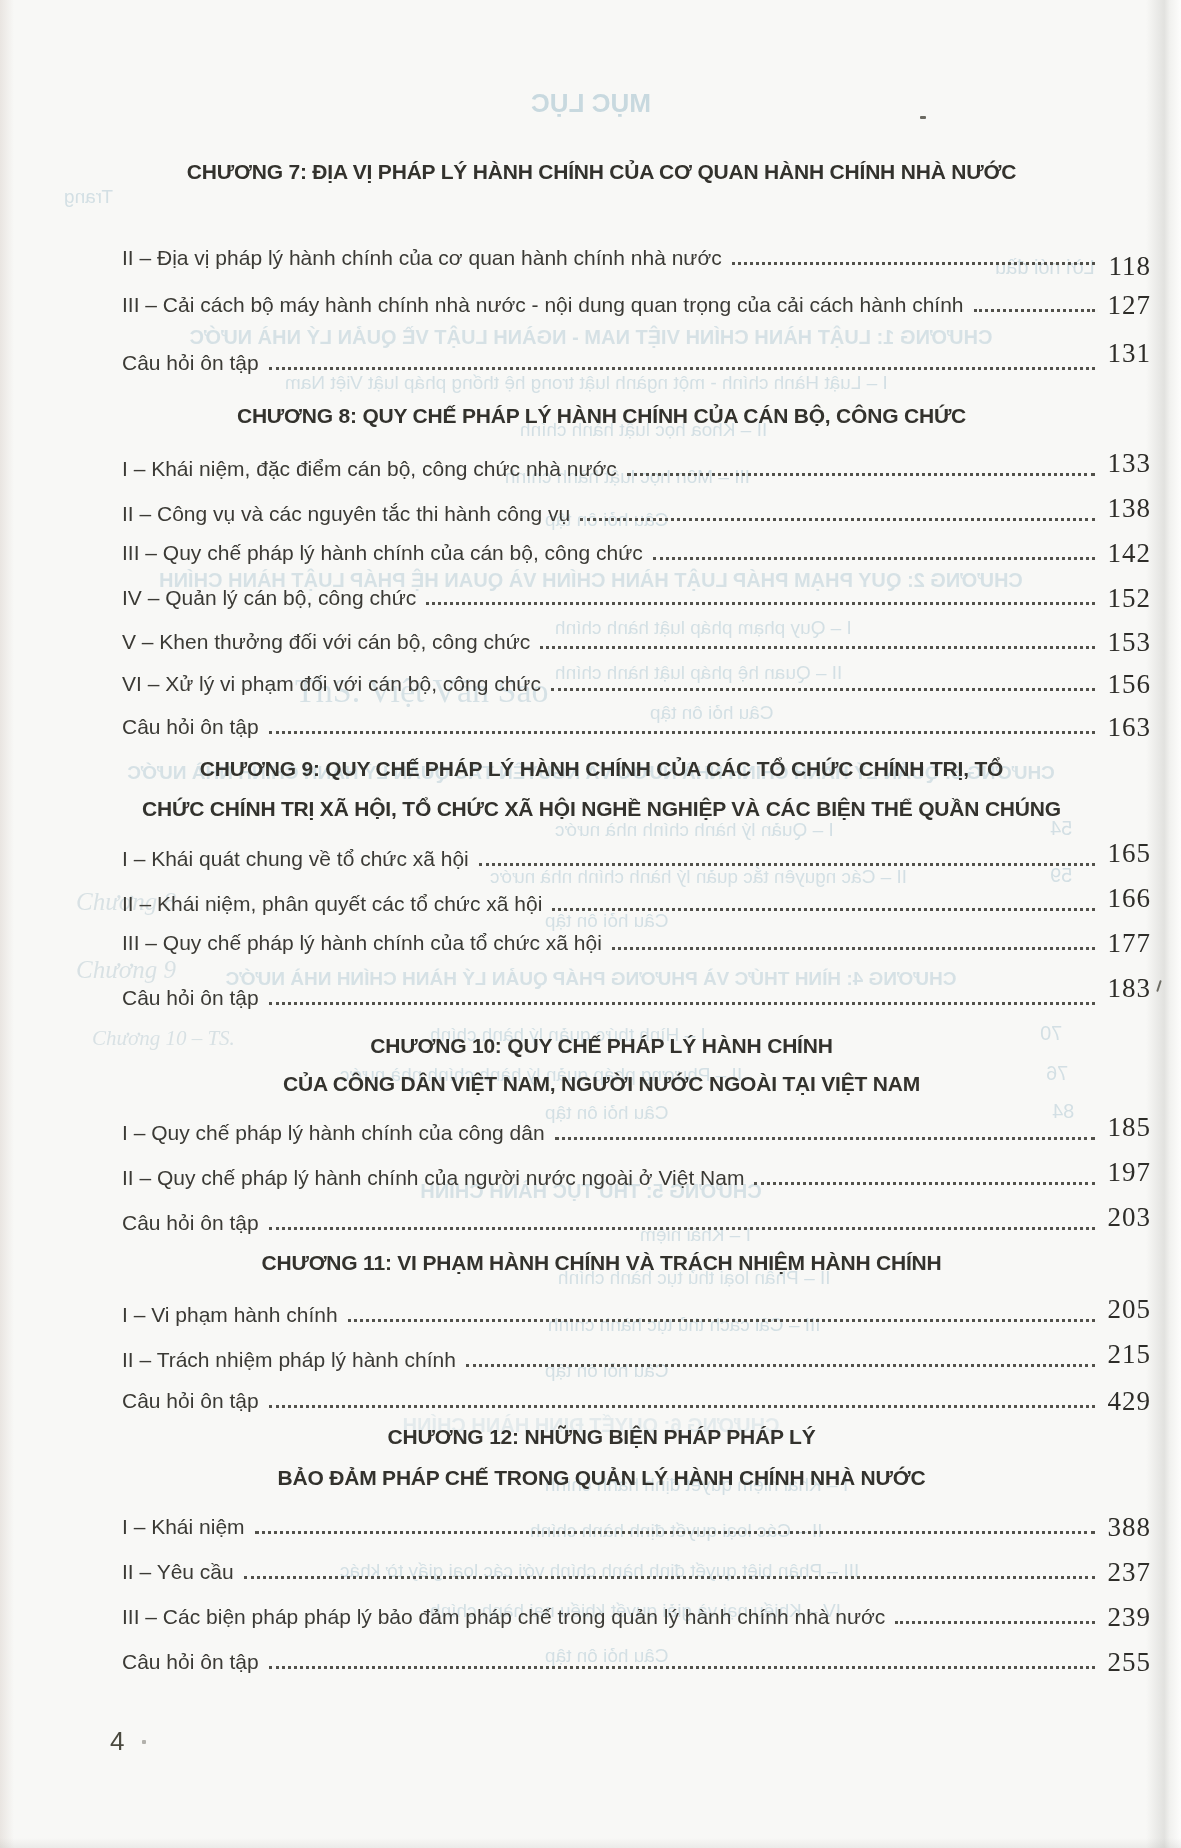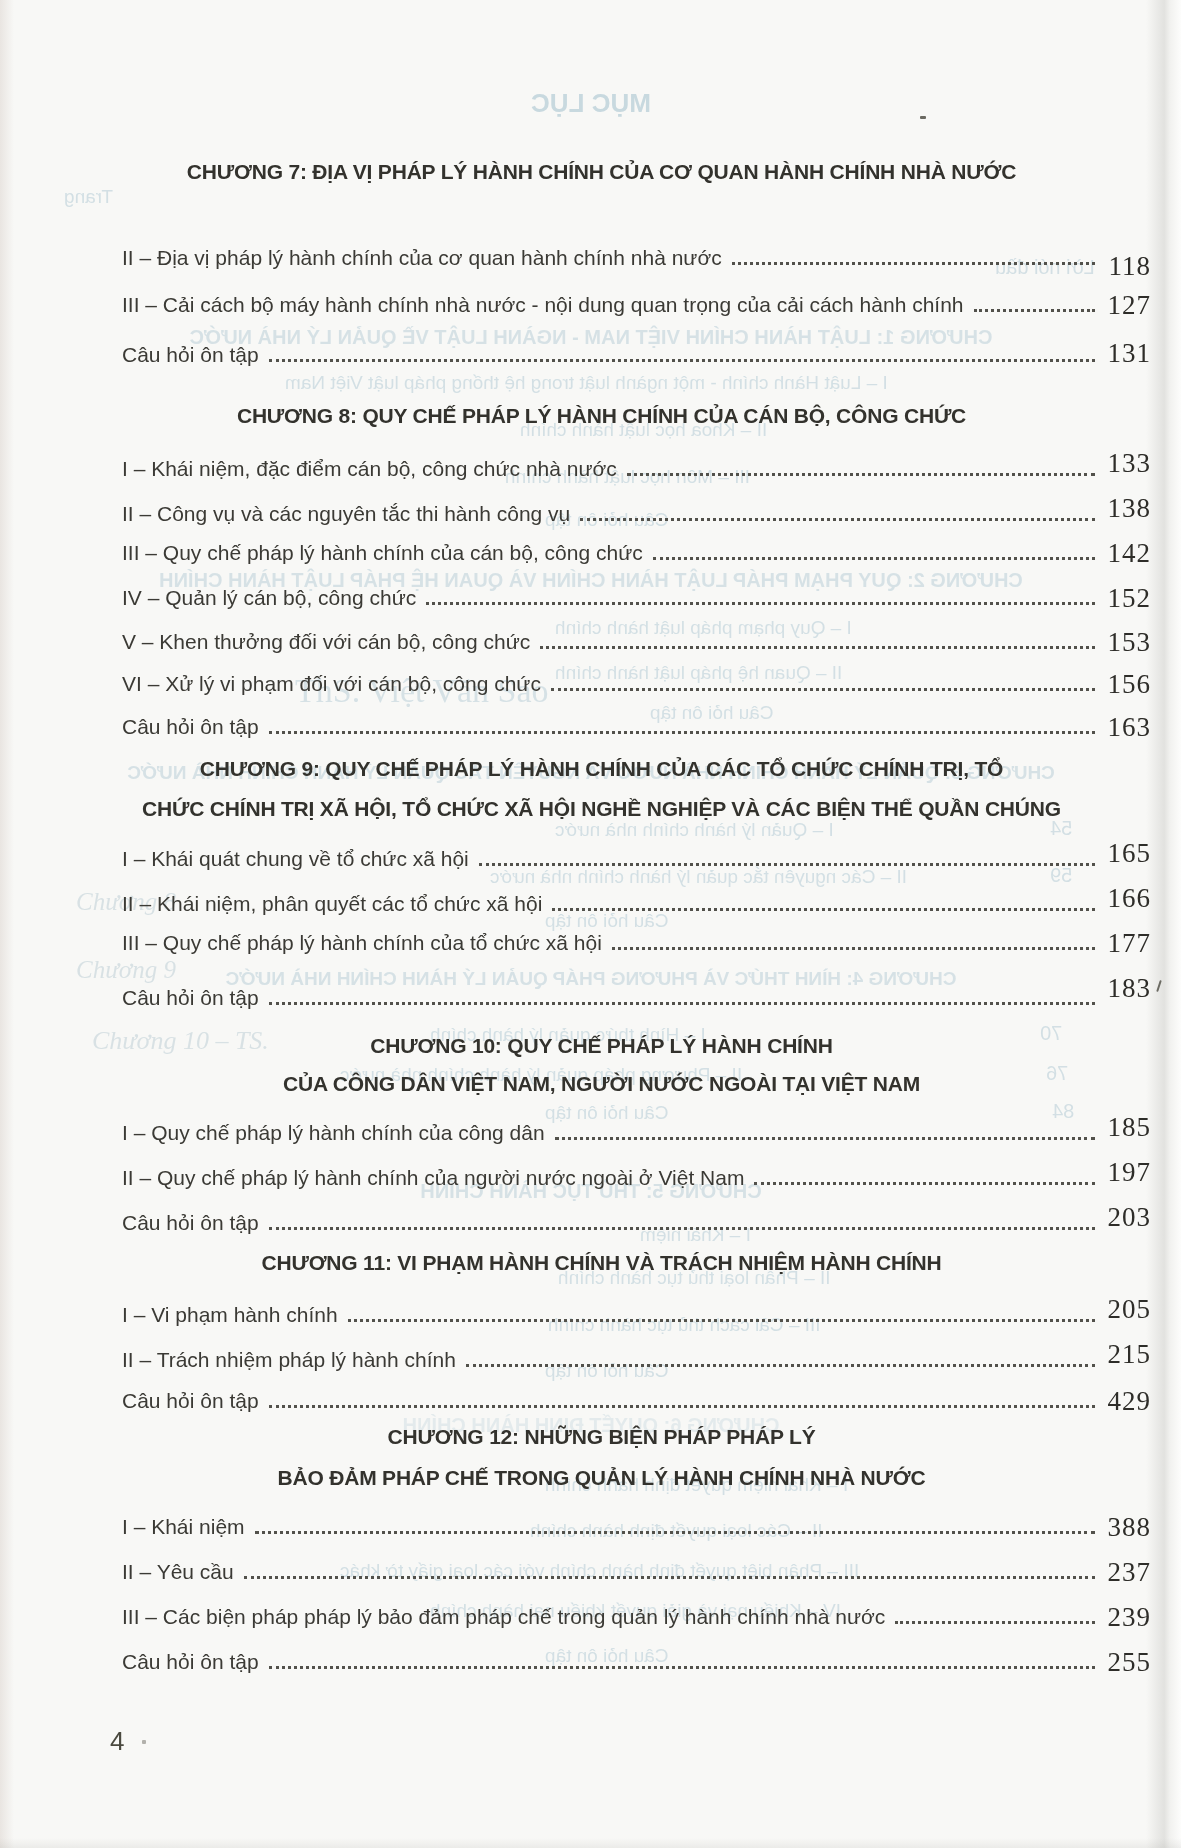--- a/index.html
+++ b/index.html
@@ -80,37 +80,37 @@
   <div class="g" style="left:548px;top:1314px">III – Cải cách thủ tục hành chính</div>
   <div class="g" style="left:545px;top:1360px">Câu hỏi ôn tập</div>
   <div class="g c b dim" style="top:1414px;font-size:20px">CHƯƠNG 6: QUYẾT ĐỊNH HÀNH CHÍNH</div>
   <div class="g" style="left:545px;top:1474px">I – Khái niệm quyết định hành chính</div>
   <div class="g" style="left:530px;top:1520px">II – Các loại quyết định hành chính</div>
   <div class="g" style="left:340px;top:1560px">III – Phân biệt quyết định hành chính với các loại giấy tờ khác</div>
   <div class="g" style="left:430px;top:1600px">IV – Khiếu nại và giải quyết khiếu nại hành chính</div>
   <div class="g" style="left:545px;top:1645px">Câu hỏi ôn tập</div>
   <div class="g it" style="left:76px;top:888px;font-size:25px">Chương 8</div>
   <div class="g it" style="left:76px;top:956px;font-size:25px">Chương 9</div>
-  <div class="g it" style="left:92px;top:1026px;font-size:26px">Chương 10 – TS.</div>
+  <div class="g it" style="left:92px;top:1026px;font-size:21px">Chương 10 – TS.</div>
 
   <div class="h" style="top:158px">CHƯƠNG 7: ĐỊA VỊ PHÁP LÝ HÀNH CHÍNH CỦA CƠ QUAN HÀNH CHÍNH NHÀ NƯỚC</div>
   <div class="r" style="top:245px">
     <span class="lbl">II – Địa vị pháp lý hành chính của cơ quan hành chính nhà nước</span>
     <span class="dots"></span>
     <span class="pg" style="margin-bottom:-8px">118</span>
   </div>
   <div class="r" style="top:292px">
     <span class="lbl">III – Cải cách bộ máy hành chính nhà nước - nội dung quan trọng của cải cách hành chính</span>
     <span class="dots"></span>
     <span class="pg">127</span>
   </div>
   <div class="r" style="top:340px">
     <span class="lbl">Câu hỏi ôn tập</span>
     <span class="dots"></span>
-    <span class="pg" style="margin-bottom:2px">131</span>
+    <span class="pg" style="margin-bottom:10px">131</span>
   </div>
 
   <div class="h" style="top:402px">CHƯƠNG 8: QUY CHẾ PHÁP LÝ HÀNH CHÍNH CỦA CÁN BỘ, CÔNG CHỨC</div>
   <div class="r" style="top:450px">
     <span class="lbl">I – Khái niệm, đặc điểm cán bộ, công chức nhà nước</span>
     <span class="dots"></span>
     <span class="pg" style="margin-bottom:6px">133</span>
   </div>
   <div class="r" style="top:495px">
     <span class="lbl">II – Công vụ và các nguyên tắc thi hành công vụ</span>

